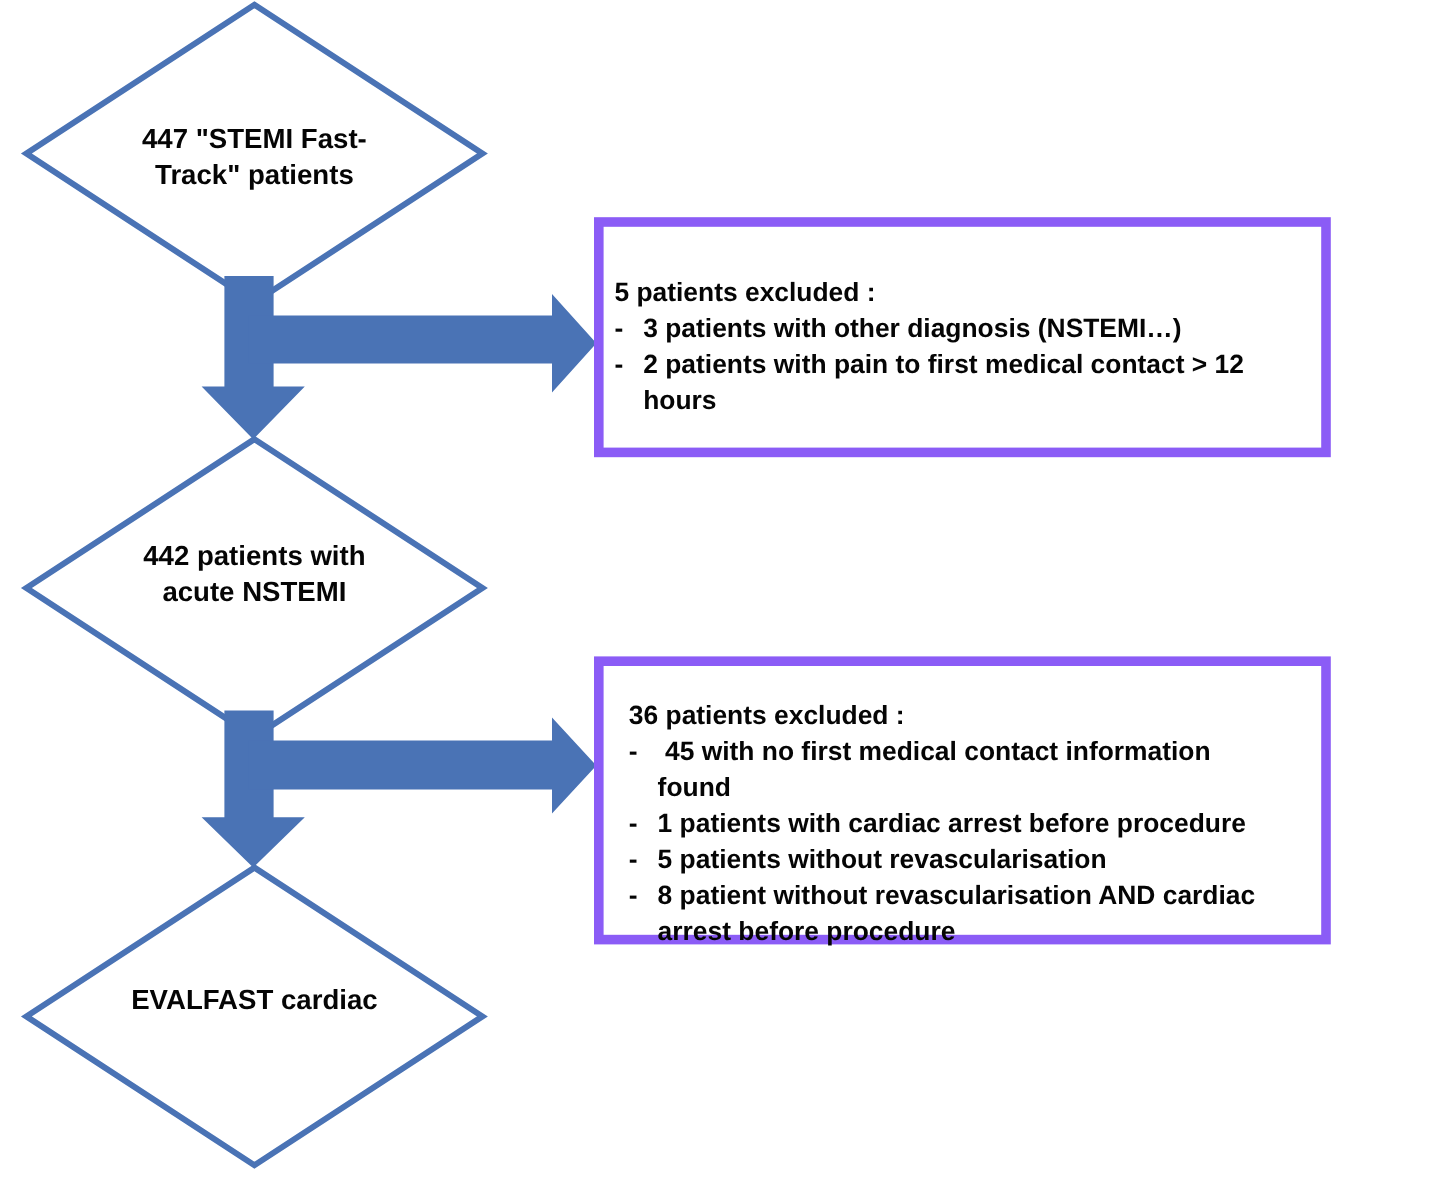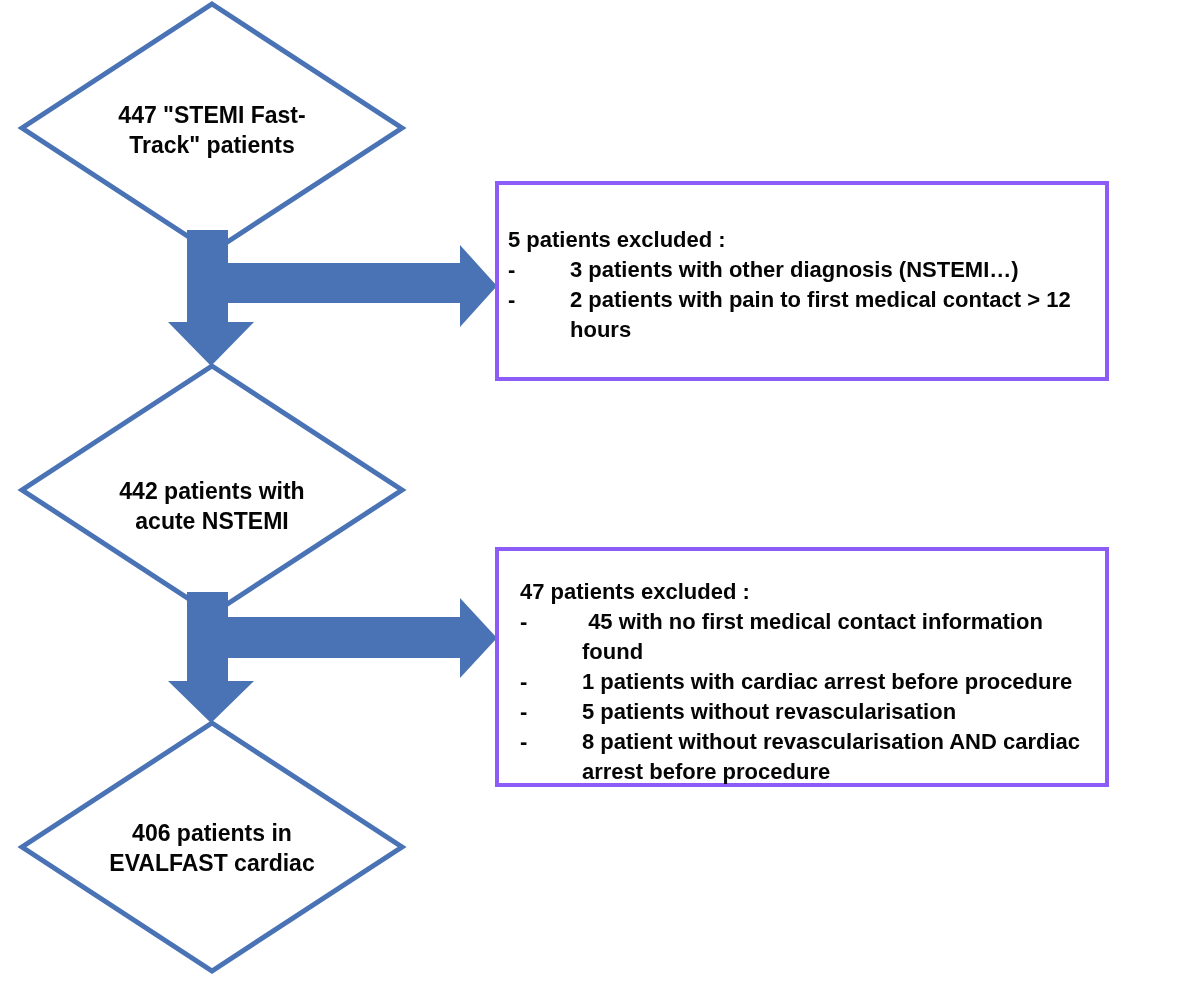--- a/index.html
+++ b/index.html
@@ -22,49 +22,48 @@
     width: 350px;
     text-align: center;
     font-size: 23px;
     font-weight: bold;
     color: #050505;
     line-height: 30px;
     z-index: 2;
   }
   .diamond-label span { display: block; }
   .label-1 { top: 100px; }
-  .label-2 { top: 476px; }
+  .label-2 { top: 448px; }
   .label-3 { top: 818px; }
 
   .excl-box {
     position: absolute;
     left: 495px;
     width: 614px;
-    border: 4px solid #8b5cf6;
+    border: 8px solid #8b5cf6;
     background: #ffffff;
     box-sizing: border-box;
     color: #050505;
     font-size: 22px;
     font-weight: bold;
     line-height: 30px;
     z-index: 2;
   }
   .box-1 { top: 181px; height: 200px; padding: 40px 12px 8px 9px; }
   .box-2 { top: 547px; height: 240px; padding: 26px 12px 8px 21px; }
 
   .excl-title { white-space: pre-wrap; }
   .excl-item { display: flex; align-items: flex-start; }
   .excl-item .dash {
     flex: 0 0 24px;
     width: 24px;
   }
   .excl-item .item-text {
     flex: 1 1 auto;
     white-space: pre-wrap;
-    margin-left: 38px;
   }
 </style>
 </head>
 <body>
 
 <div class="canvas">
 
   <svg class="shape-layer" width="1200" height="983" viewBox="0 0 1200 983" xmlns="http://www.w3.org/2000/svg">
 
     <polygon points="212,4 402,128 212,252 22,128" fill="#ffffff" stroke="#4a73b5" stroke-width="5"></polygon>
@@ -79,38 +78,37 @@
 
   <div class="diamond-label label-1">
     <span>447 "STEMI Fast-</span>
     <span>Track" patients</span>
   </div>
   <div class="diamond-label label-2">
     <span>442 patients with</span>
     <span>acute NSTEMI</span>
   </div>
   <div class="diamond-label label-3">
-    <span>406 patients in</span>
     <span>EVALFAST cardiac</span>
   </div>
 
   <div class="excl-box box-1">
     <div class="excl-title">5 patients excluded :</div>
     <div class="excl-item">
       <span class="dash">-</span>
       <span class="item-text">3 patients with other diagnosis (NSTEMI…)</span>
     </div>
     <div class="excl-item">
       <span class="dash">-</span>
       <span class="item-text">2 patients with pain to first medical contact &gt; 12 hours</span>
     </div>
   </div>
 
   <div class="excl-box box-2">
-    <div class="excl-title">47 patients excluded :</div>
+    <div class="excl-title">36 patients excluded :</div>
     <div class="excl-item">
       <span class="dash">-</span>
       <span class="item-text"> 45 with no first medical contact information
 found</span>
     </div>
     <div class="excl-item">
       <span class="dash">-</span>
       <span class="item-text">1 patients with cardiac arrest before procedure</span>
     </div>
     <div class="excl-item">

